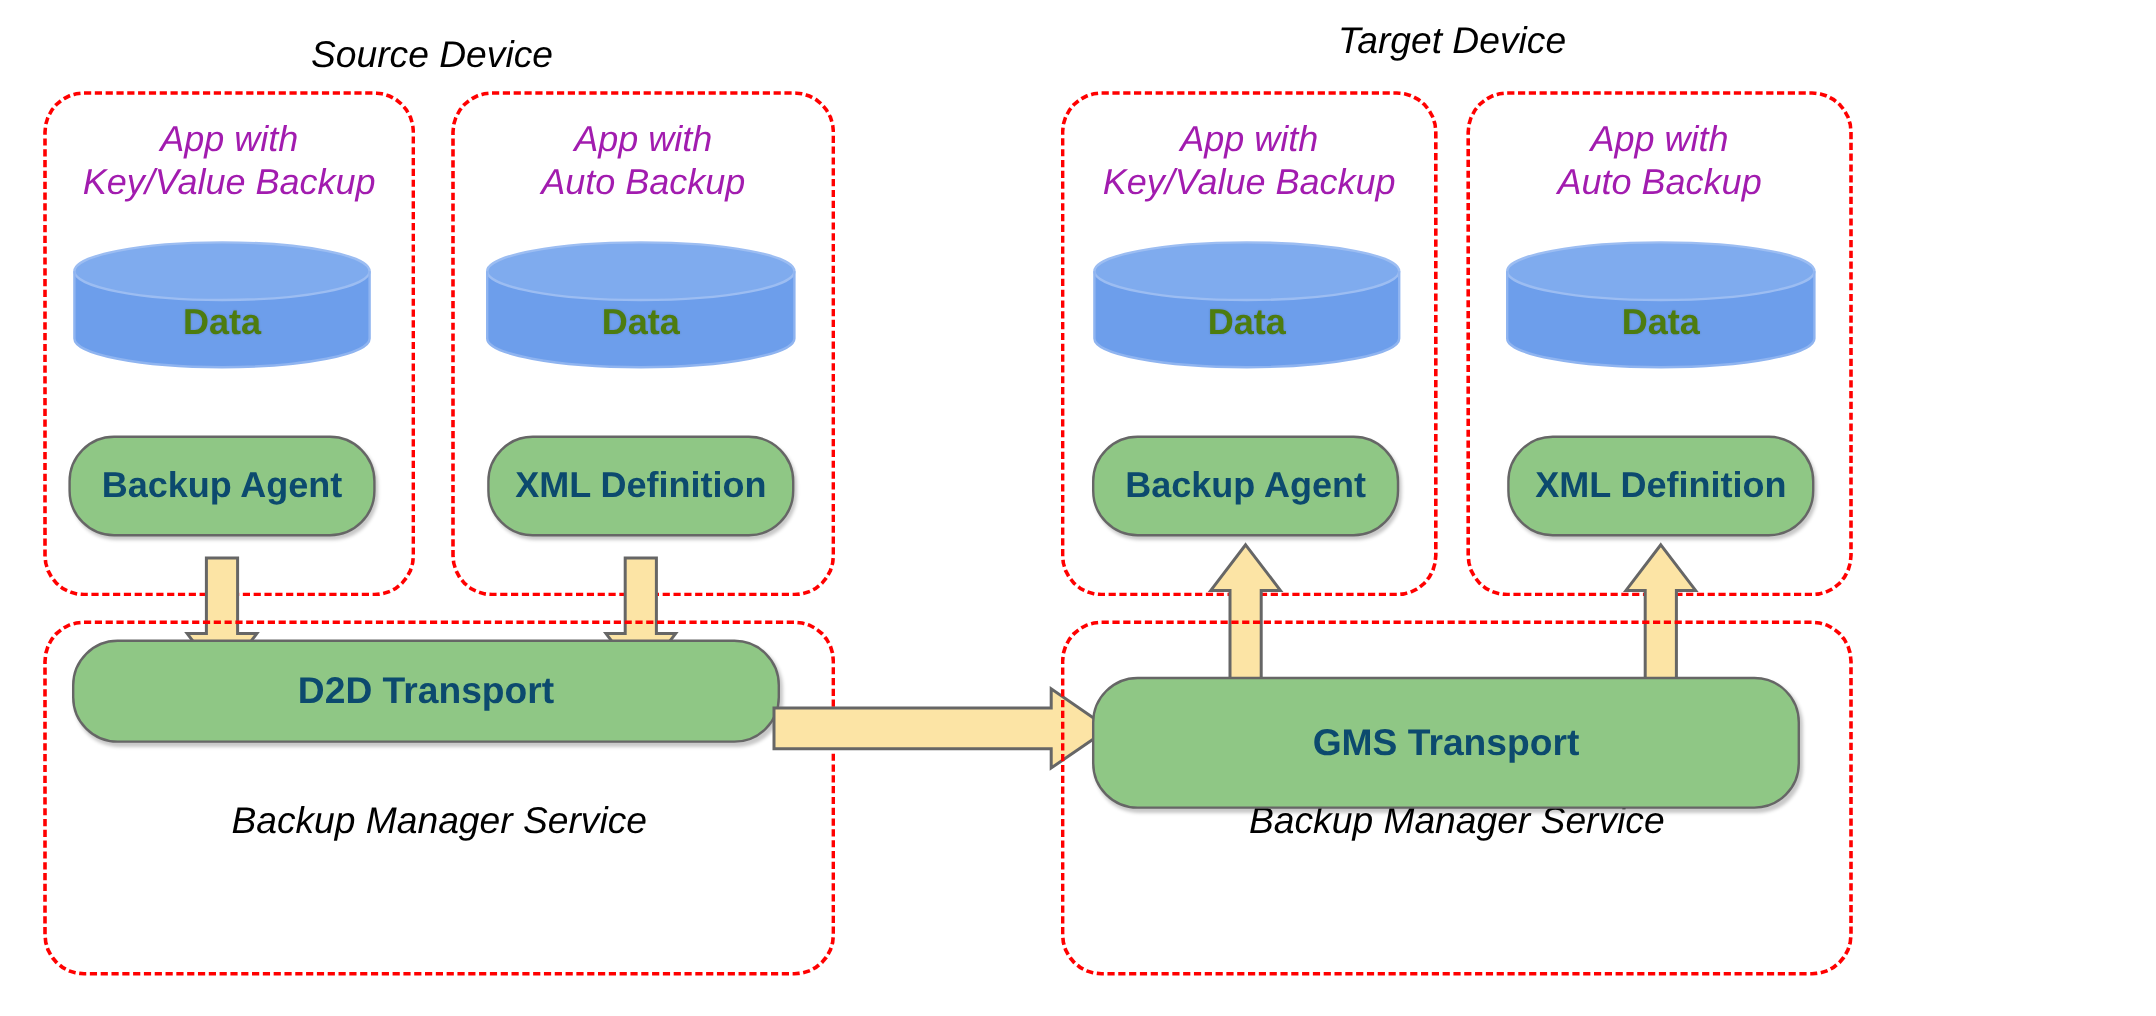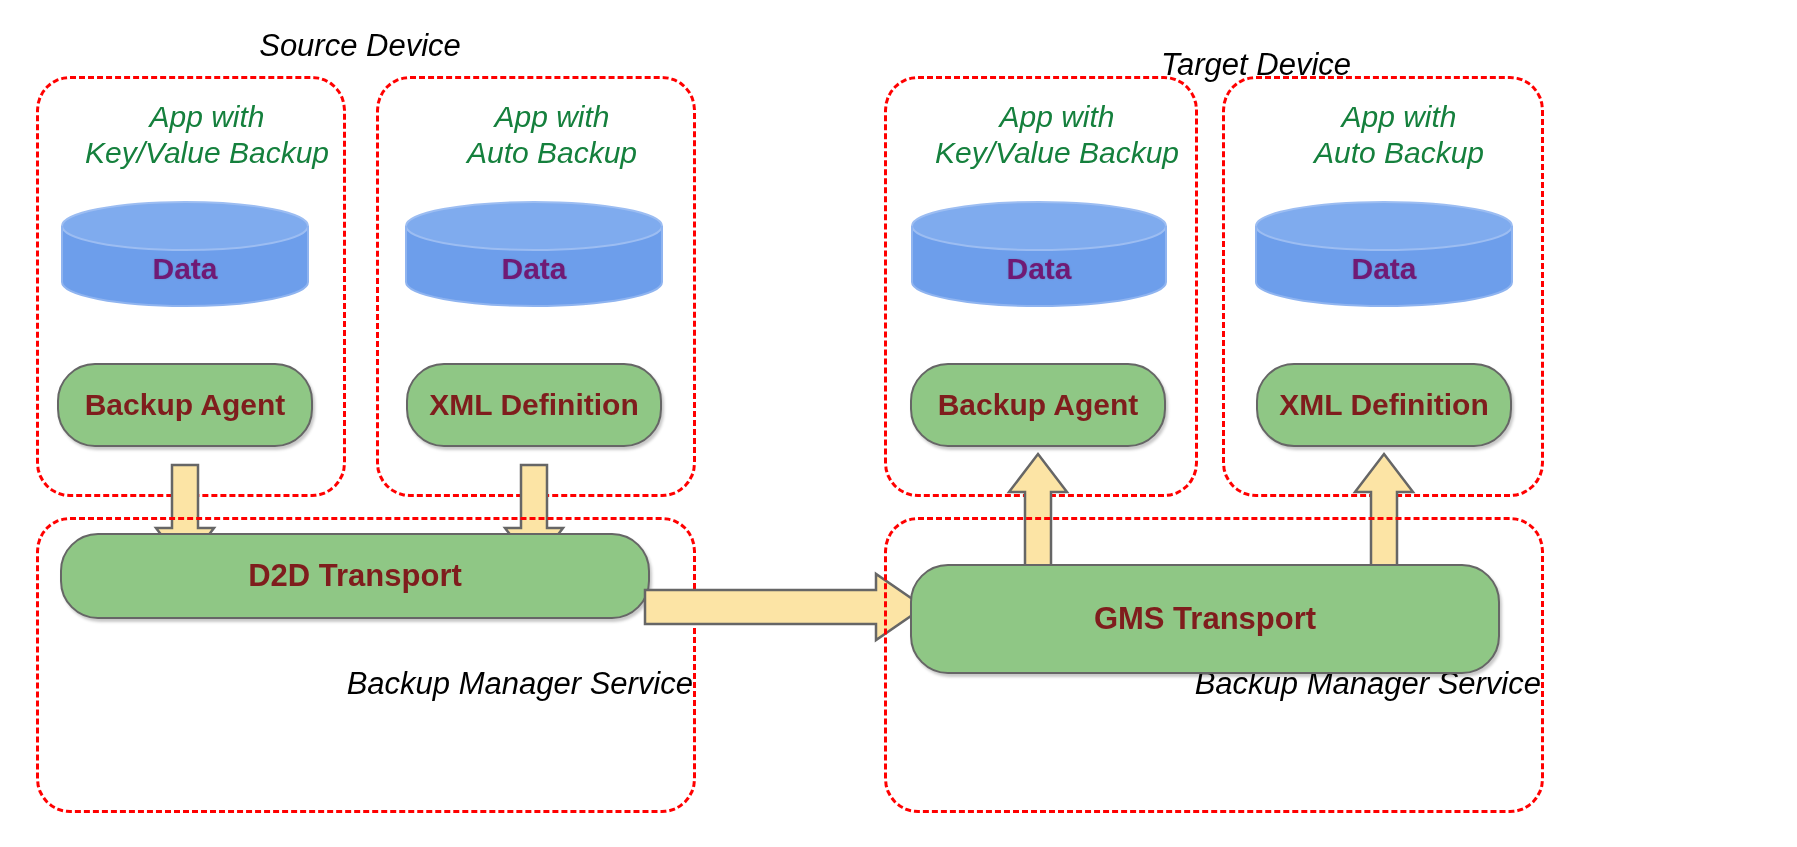--- a/index.html
+++ b/index.html
@@ -37,86 +37,86 @@
     box-sizing: border-box;
     background: transparent;
   }
 
   
   .app-caption {
     position: absolute;
     font-style: italic;
     font-size: 30px;
     line-height: 36px;
-    color: #15803d;
+    color: #a21caf;
     text-align: center;
     width: 100%;
-    left: 16px;
+    left: 0;
   }
 
   
   .service-caption {
     position: absolute;
     font-style: italic;
     font-size: 31px;
     color: #000000;
-    text-align: right;
+    text-align: center;
     width: 100%;
     left: 0;
     white-space: nowrap;
   }
 
   
   .cylinder {
     position: absolute;
   }
   .cylinder svg { display: block; }
   .cylinder-label {
     position: absolute;
     width: 100%;
     left: 0;
     text-align: center;
-    color: #701a75;
+    color: #4d7c0f;
     font-weight: bold;
     font-size: 30px;
     text-shadow: 0 0 2px rgba(0,0,0,0.18);
   }
 
   
   .pill {
     position: absolute;
     background: #8FC785;
     border: 2px solid #666666;
     border-radius: 38px;
     box-sizing: border-box;
     display: flex;
     align-items: center;
     justify-content: center;
-    color: #7f1d1d;
+    color: #0c4a6e;
     font-weight: bold;
     font-size: 30px;
     box-shadow: 2px 3px 3px rgba(0,0,0,0.22);
     white-space: nowrap;
   }
   .pill.wide { font-size: 31px; }
 
   
   .arrow {
     position: absolute;
   }
   .arrow svg { display: block; overflow: visible; }
 </style>
 </head>
 <body>
 
 <div id="canvas">
 
   <div class="device-title" style="left:155px; top:28px; width:410px;">Source Device</div>
 
-  <div class="device-title" style="left:1051px; top:16px; width:410px;margin-top:31px;">Target Device</div>
+  <div class="device-title" style="left:1005px; top:16px; width:410px;">Target Device</div>
 
   <div class="dashed-box" style="left:36px; top:76px; width:310px; height:421px;">
     <div class="app-caption" style="top:20px;">App with</div>
     <div class="app-caption" style="top:56px;">Key/Value Backup</div>
   </div>
 
   <div class="cylinder" style="left:60px; top:200px; width:250px; height:108px;">
     <svg width="250" height="108" viewBox="0 0 250 108">
       <path d="M2,26 L2,82 A123,24 0 0 0 248,82 L248,26 Z" fill="#6D9EEB"></path>
       <ellipse cx="125" cy="26" rx="123" ry="24" fill="#7FABEE"></ellipse>

